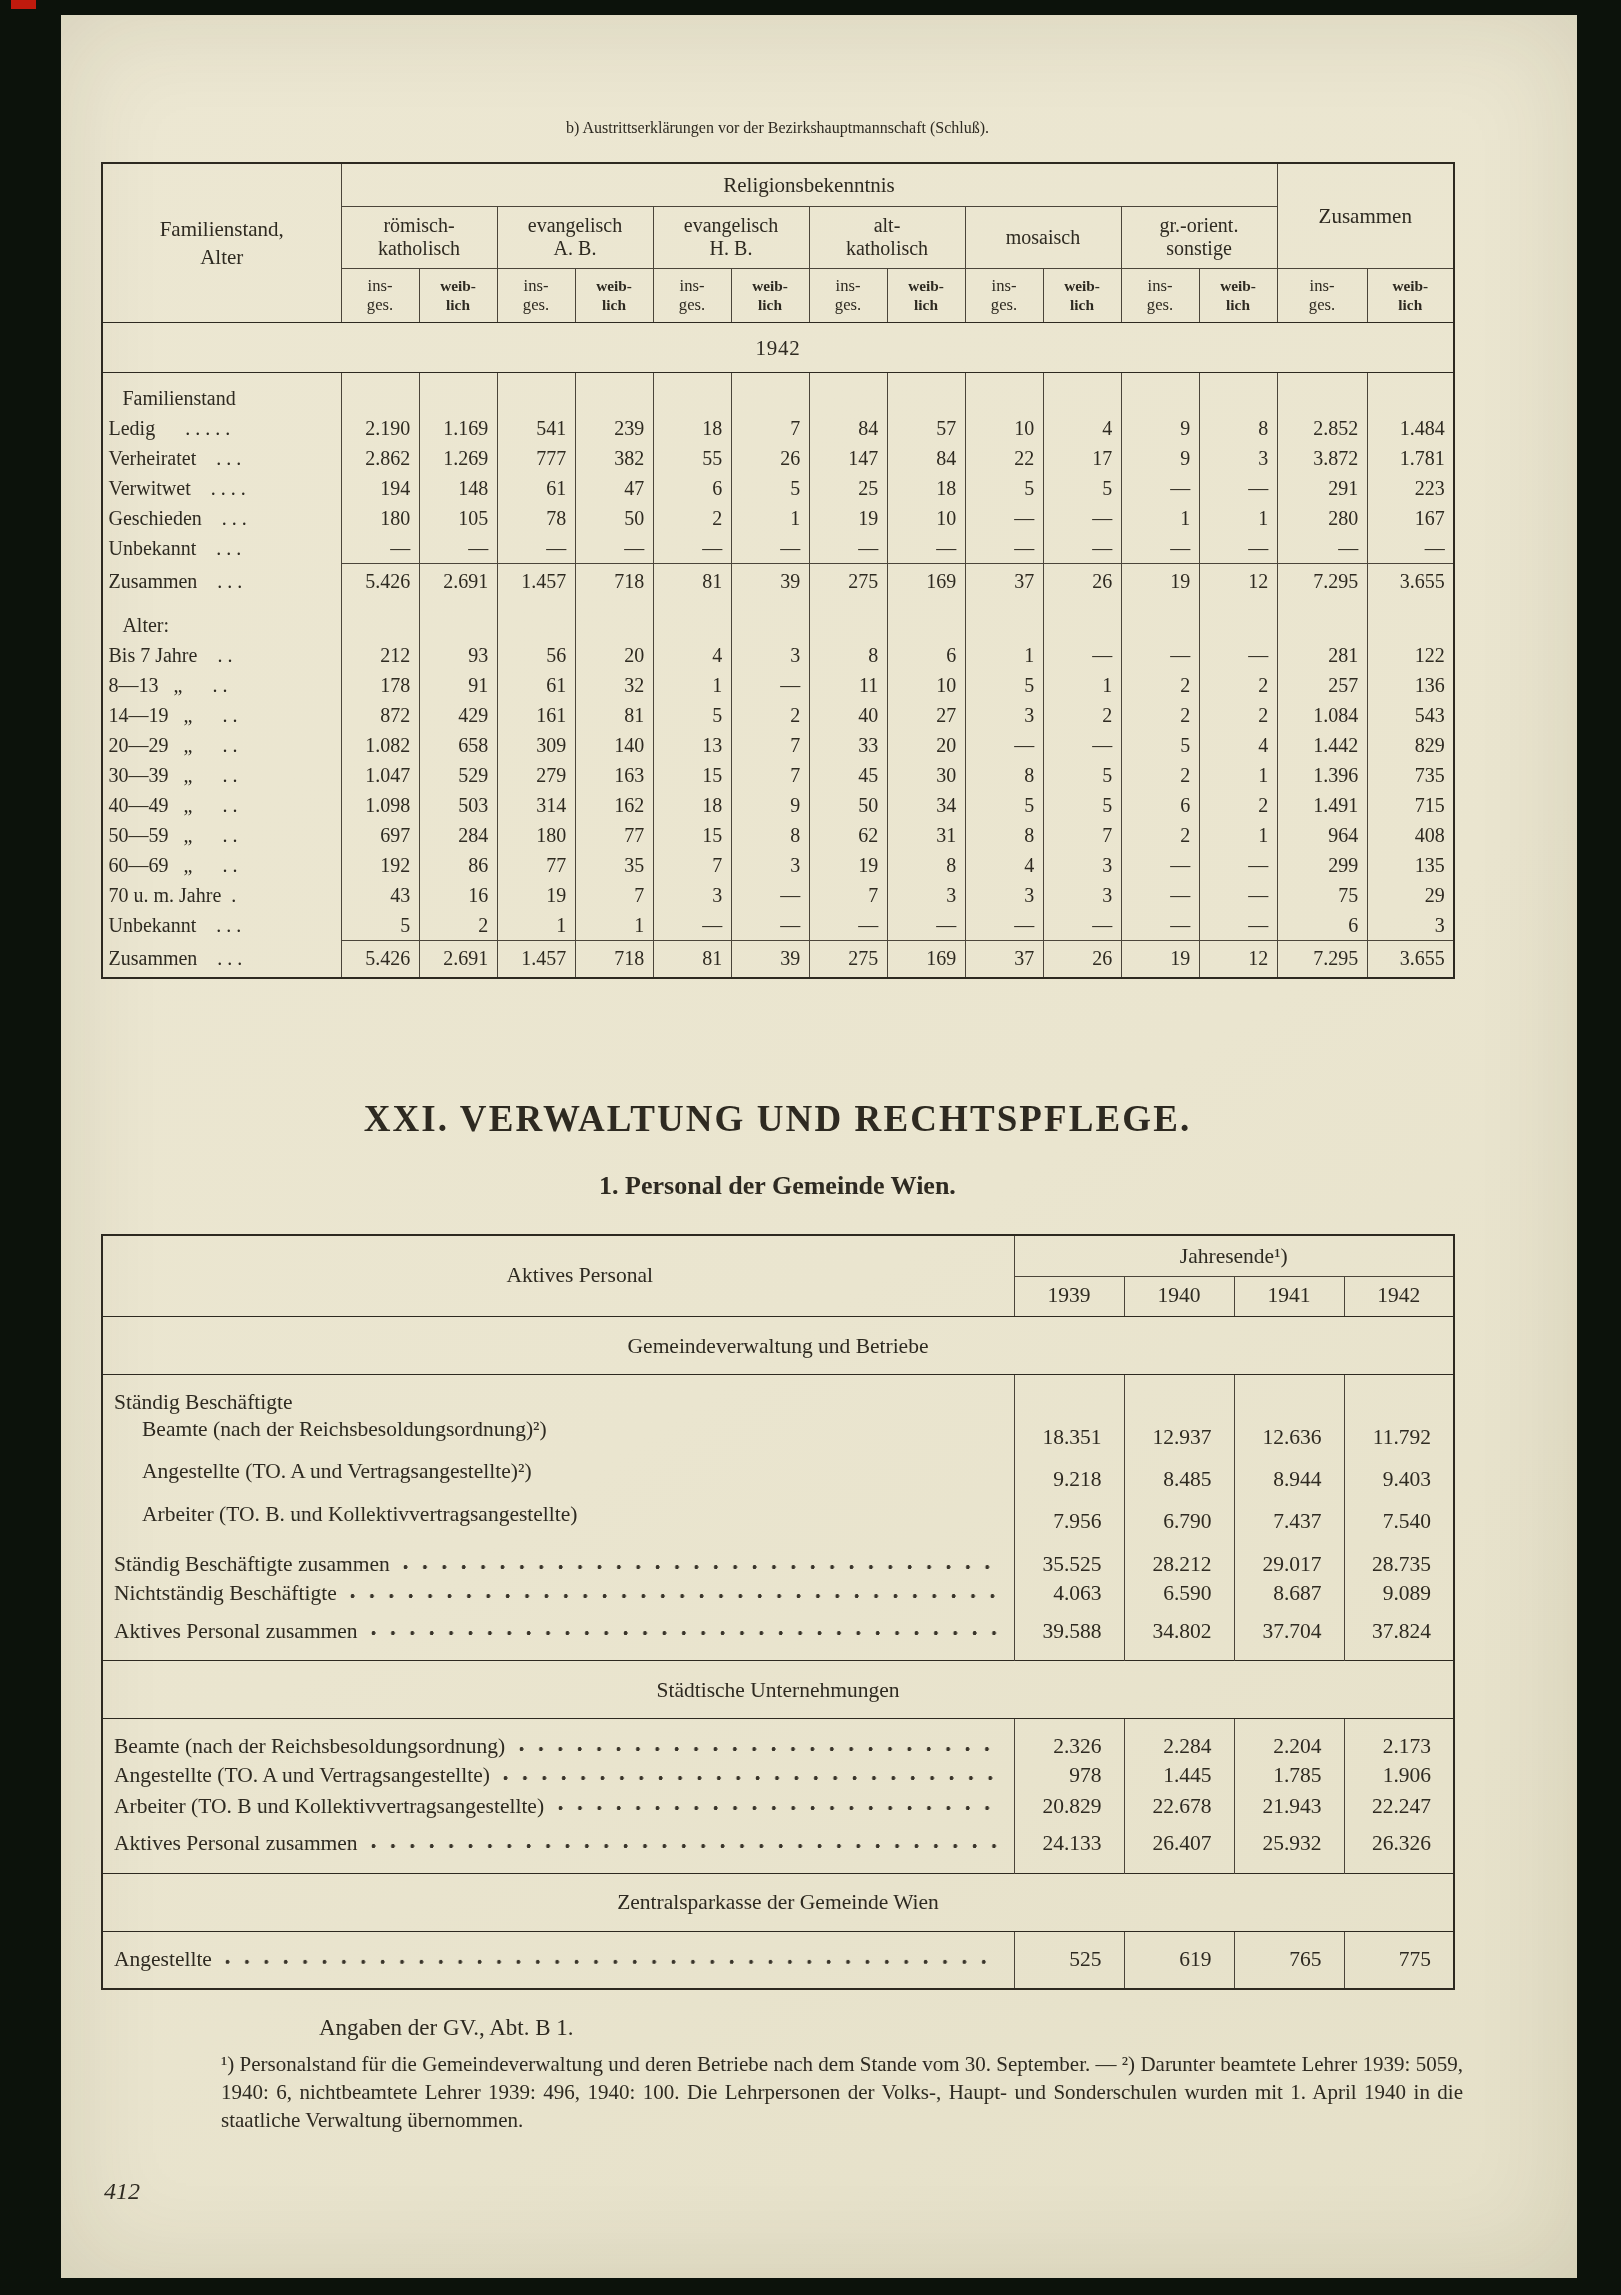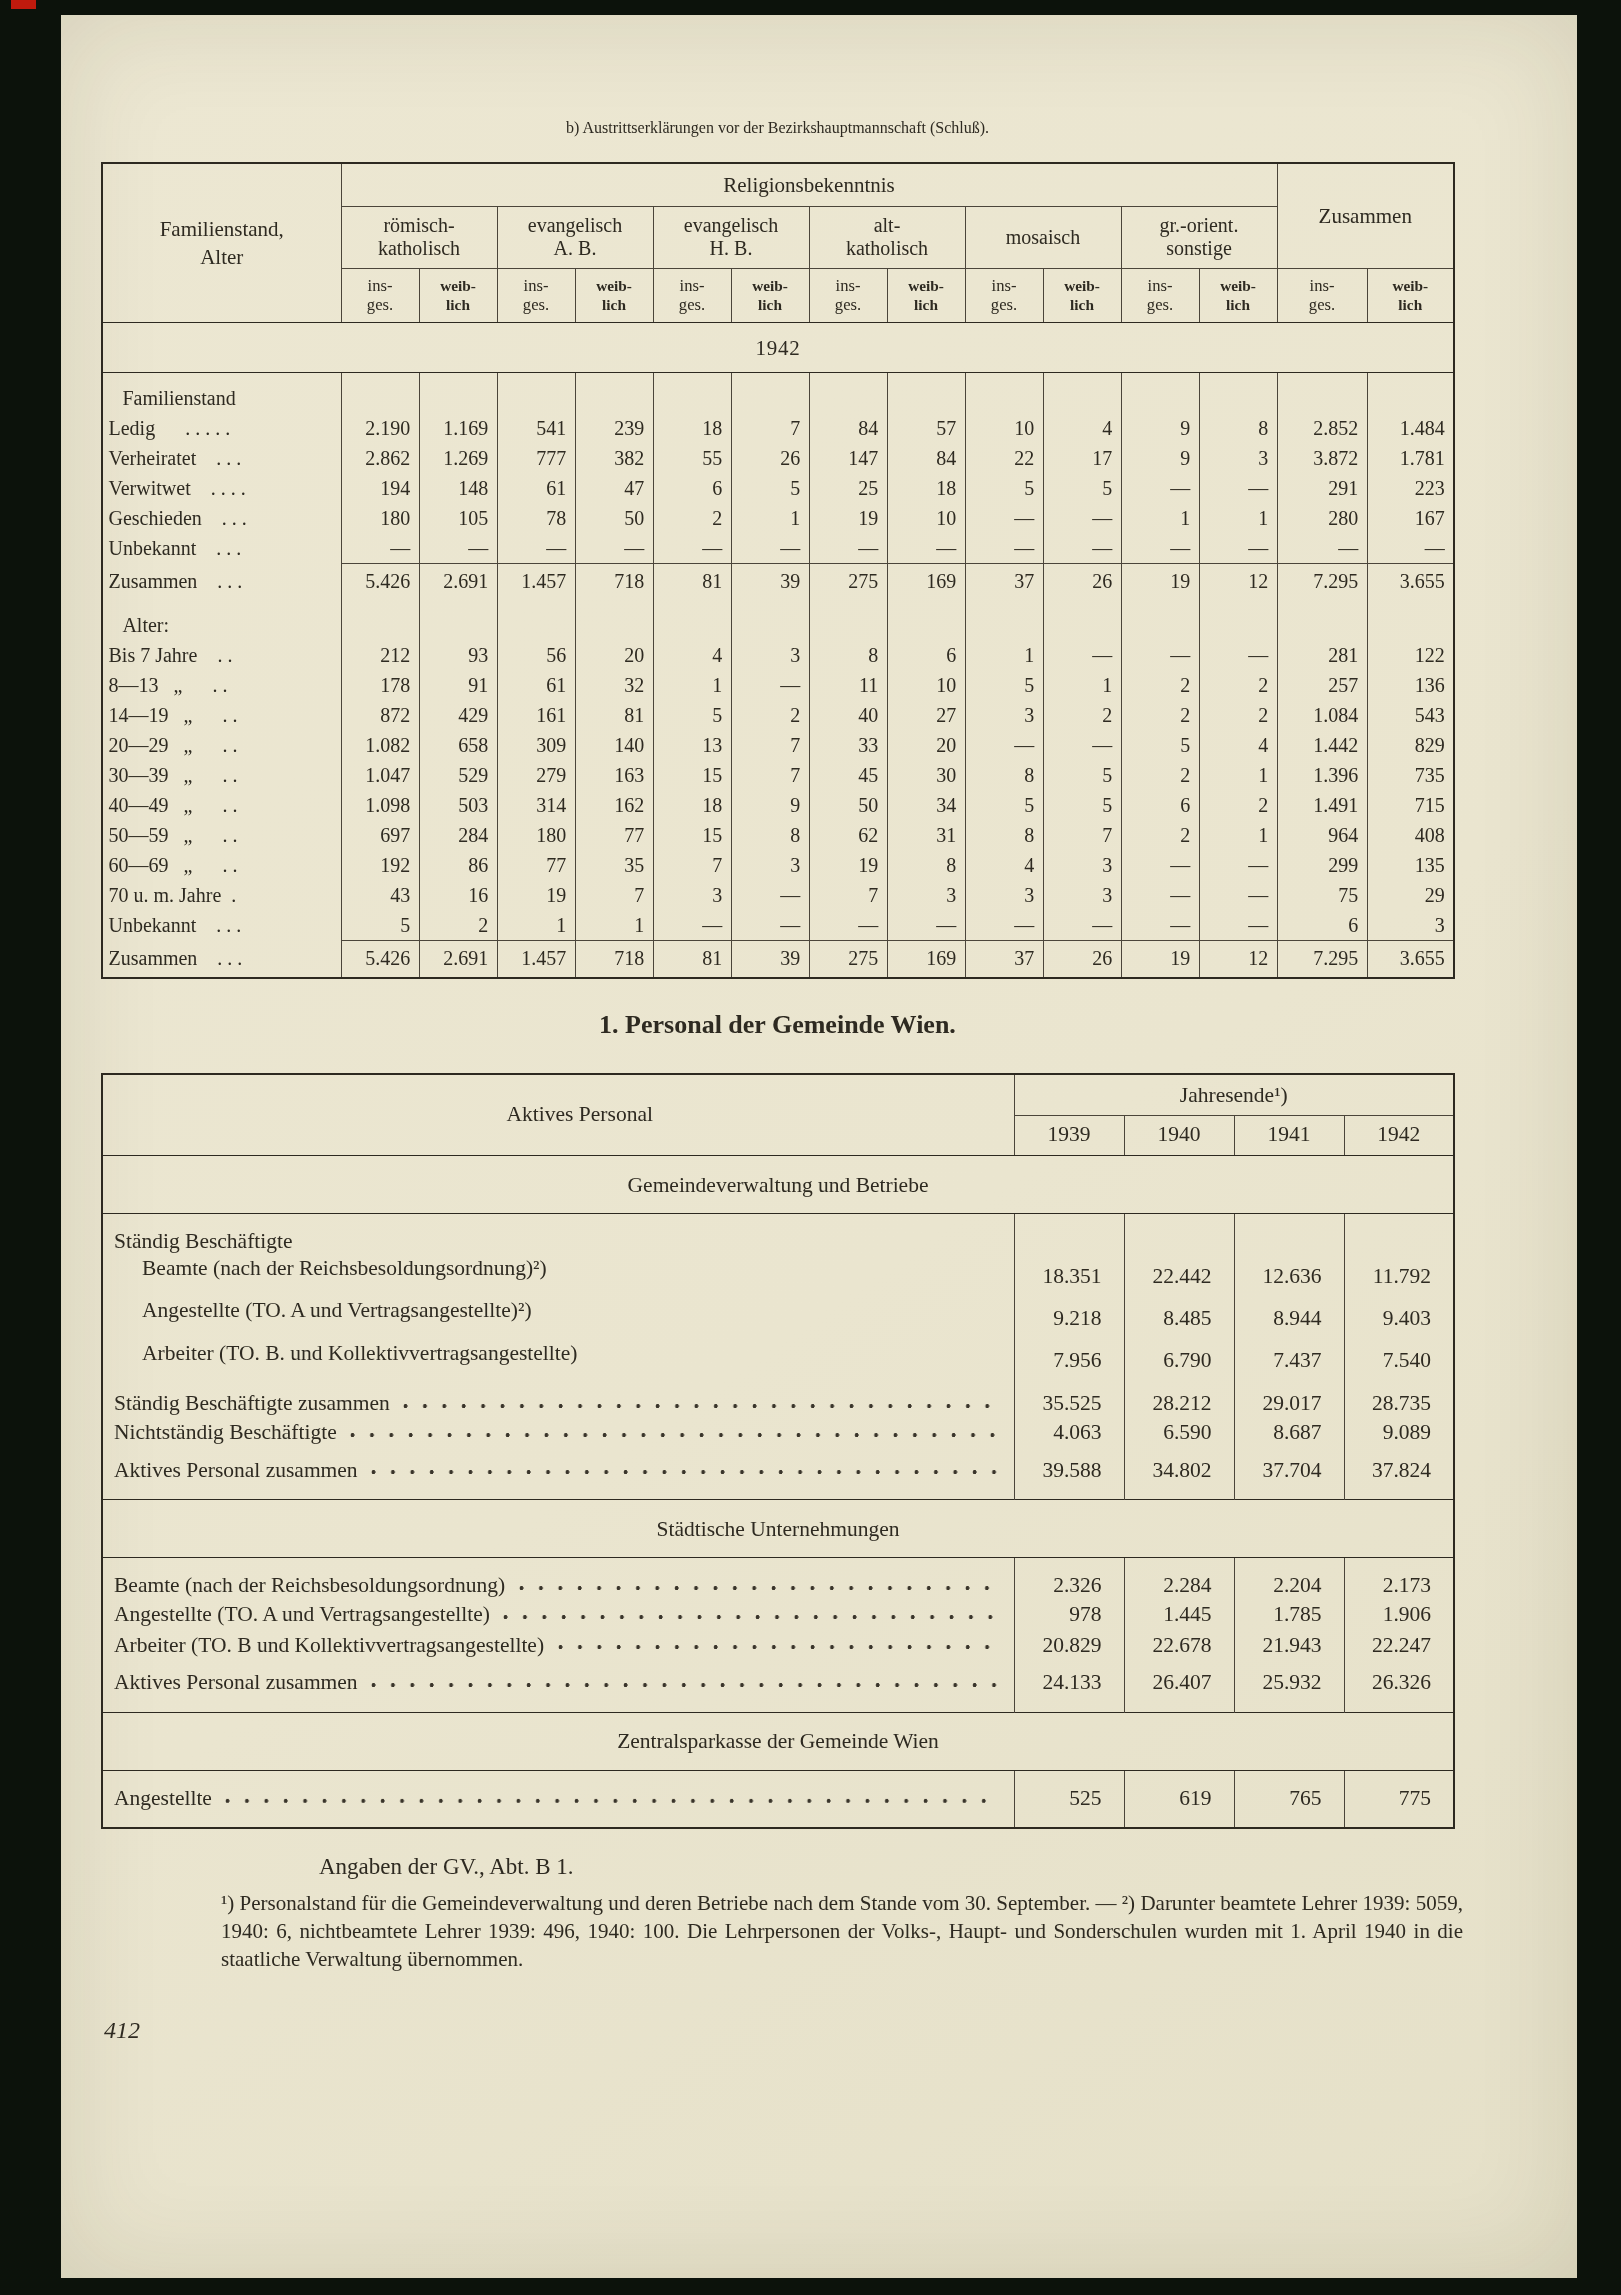--- a/index.html
+++ b/index.html
@@ -474,20 +474,21 @@
           <td class="num">37</td>
           <td class="num">26</td>
           <td class="num">19</td>
           <td class="num">12</td>
           <td class="num">7.295</td>
           <td class="num">3.655</td>
         </tr>
       </tbody>
   </table>
 
+  <div class="h-xxi">XXI. VERWALTUNG UND RECHTSPFLEGE.</div>
   <div class="h-sub">1. Personal der Gemeinde Wien.</div>
 
   <table class="t2">
     <colgroup>
       <col style="width:912px">
         <col style="width:110px">
         <col style="width:110px">
         <col style="width:110px">
         <col style="width:110px">
     </colgroup>
@@ -519,21 +520,21 @@
           <td class="v"></td>
         </tr>
         <tr>
           <td class="lbl">
             <div class="lrow ind">
               <span class="ltext">Beamte (nach der Reichsbesoldungsordnung)²)</span>
               <span class="leader"></span>
             </div>
           </td>
           <td class="v">18.351</td>
-          <td class="v">22.442</td>
+          <td class="v">12.937</td>
           <td class="v">12.636</td>
           <td class="v">11.792</td>
         </tr>
         <tr>
           <td class="lbl">
             <div class="lrow ind">
               <span class="ltext">Angestellte (TO. A und Vertragsangestellte)²)</span>
               <span class="leader"></span>
             </div>
           </td>

